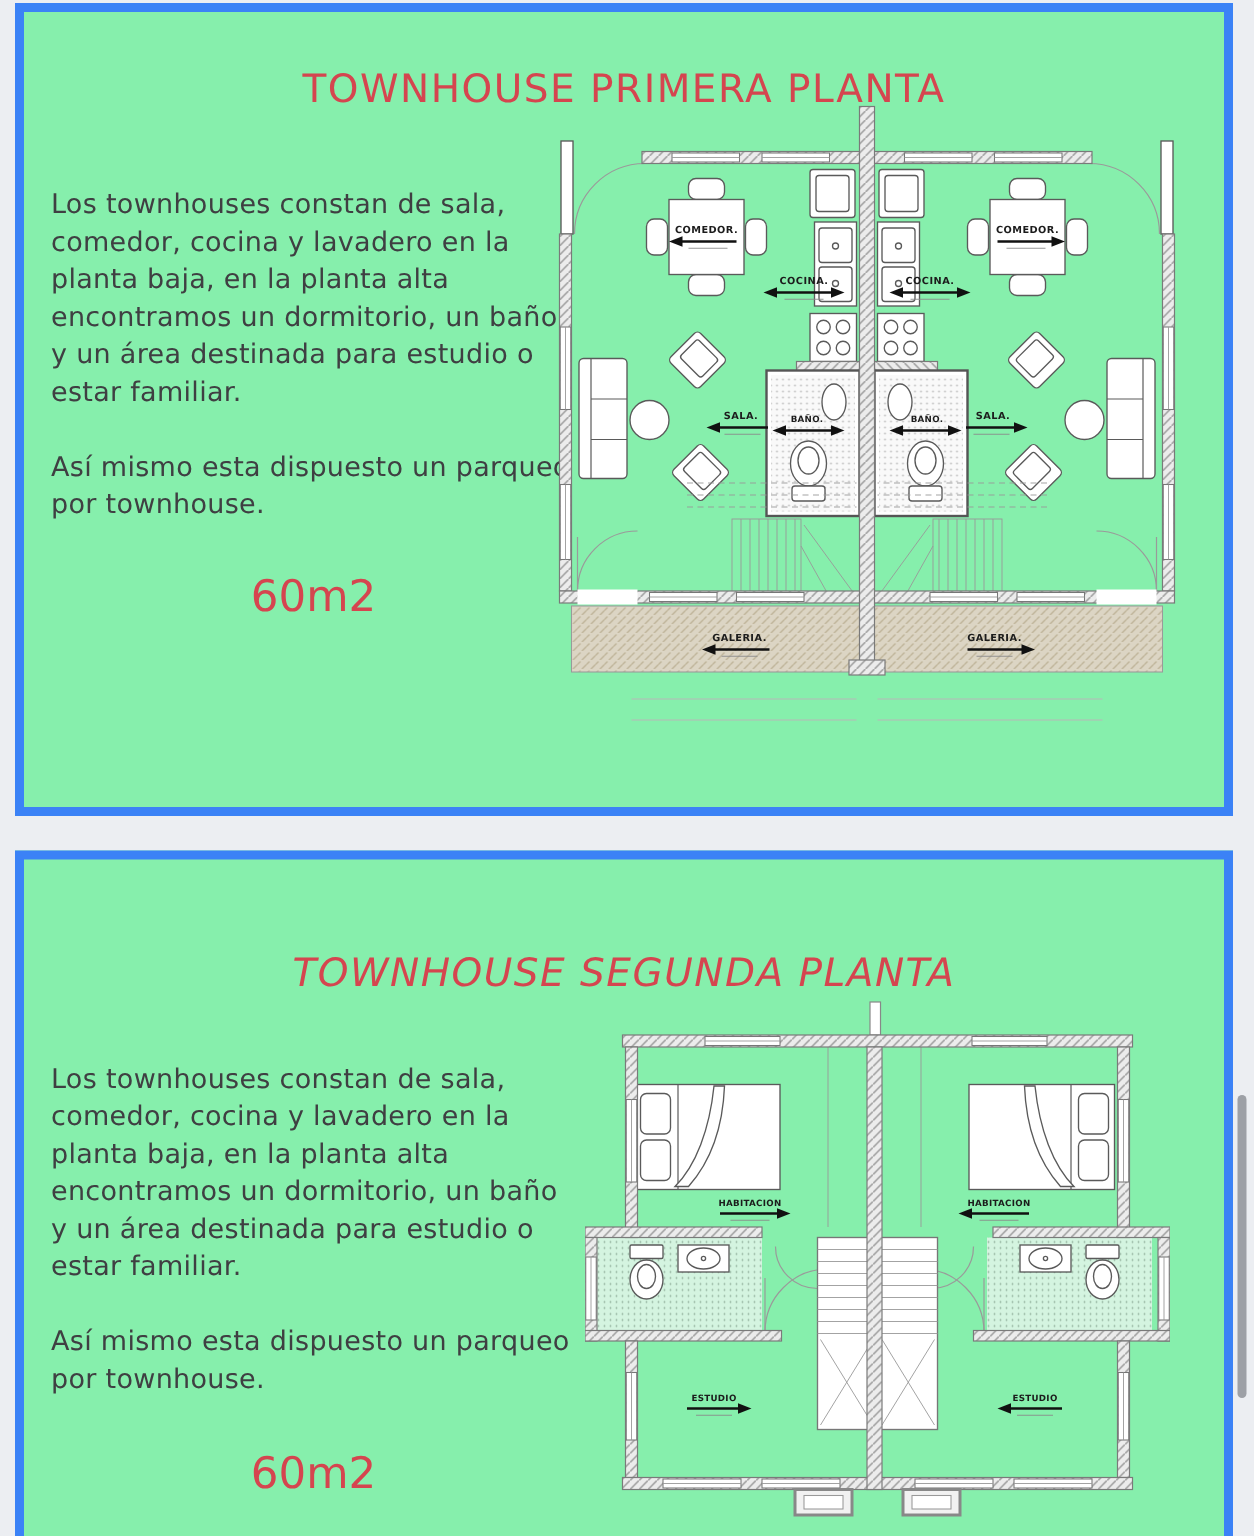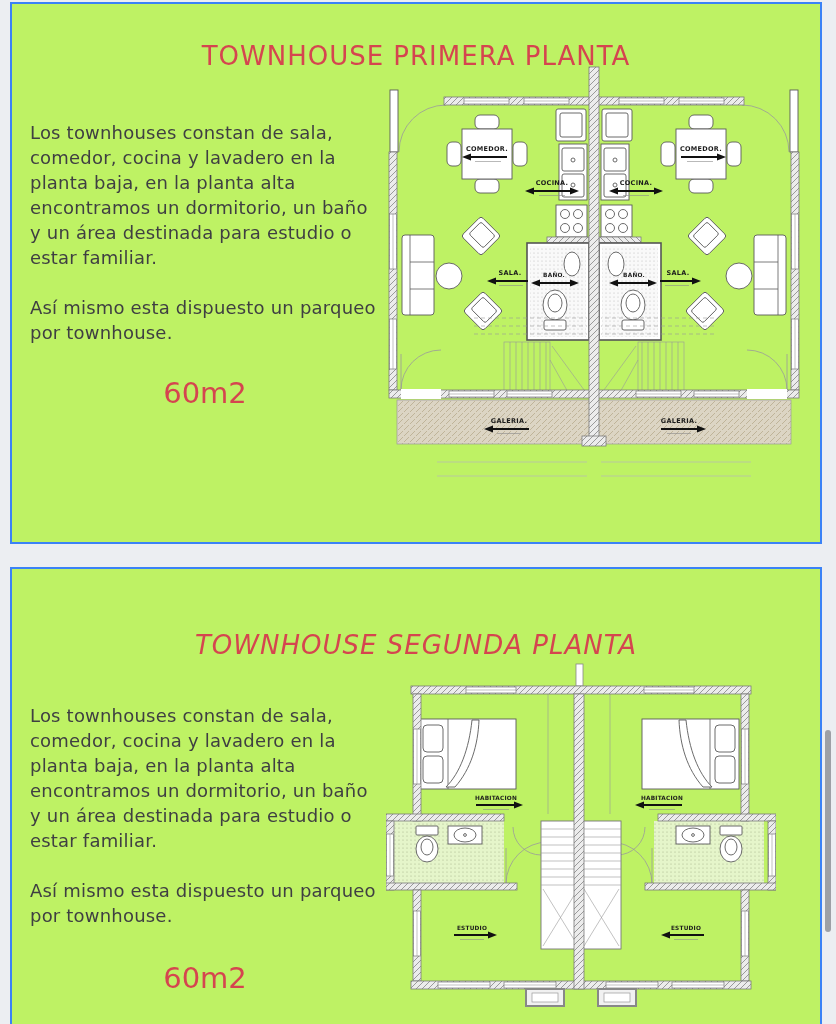--- a/index.html
+++ b/index.html
@@ -2,22 +2,22 @@
 <html><head>
 <meta charset="utf-8">
 <style>
   html,body{margin:0;padding:0;}
   body{
     width:836px;height:1024px;overflow:hidden;position:relative;
     background:#eceef2;
     font-family:"DejaVu Sans","Liberation Sans",sans-serif;
   }
   .card{
-    position:absolute;left:10px;width:812px;background:#bef264;
-    border:2px solid #3b82f6;box-sizing:border-box;
+    position:absolute;left:10px;width:812px;background:#86efac;
+    border:6px solid #3b82f6;box-sizing:border-box;
   }
   #card1{top:2px;height:542px;}
   #card2{top:567px;height:470px;}
   .card-title{
     position:absolute;left:0;width:100%;text-align:center;
     color:#d5454f;font-size:26px;font-weight:500;letter-spacing:1px;white-space:nowrap;
   }
   #card1 .card-title{top:20px;}
   #card2 .card-title{top:44px;font-style:italic;}
   .text-col{
@@ -27,21 +27,21 @@
   .text-col p{margin:0 0 25px 0;}
   #card1 .text-col{top:116px;}
   #card2 .text-col{top:134px;}
   .area{
     position:absolute;left:18px;width:350px;text-align:center;
     color:#d5454f;font-size:29px;font-weight:500;
   }
   #card1 .area{top:372px;}
   #card2 .area{top:392px;}
   .plan{position:absolute;}
-  #card1 .plan{left:372px;top:60px;}
+  #card1 .plan{left:352px;top:60px;}
   #card2 .plan{left:374px;top:90px;}
   svg{display:block;}
   .w{stroke:#7a7a7a;stroke-width:.8;}
   .f{fill:#ffffff;stroke:#5a5a5a;stroke-width:.9;}
   .ln{stroke:#5a5a5a;stroke-width:.8;fill:none;}
   .thin{stroke:#999;stroke-width:.6;fill:none;}
   .arc{stroke:#9a9a9a;stroke-width:.8;fill:none;}
   .dim{stroke:#b8b8b8;stroke-width:.7;}
   .lbl{font-family:"DejaVu Sans",sans-serif;font-size:6.5px;font-weight:bold;fill:#1c1c1c;letter-spacing:.3px;}
   .lbl2{font-family:"DejaVu Sans",sans-serif;font-size:5.8px;font-weight:bold;fill:#1c1c1c;letter-spacing:.2px;}

